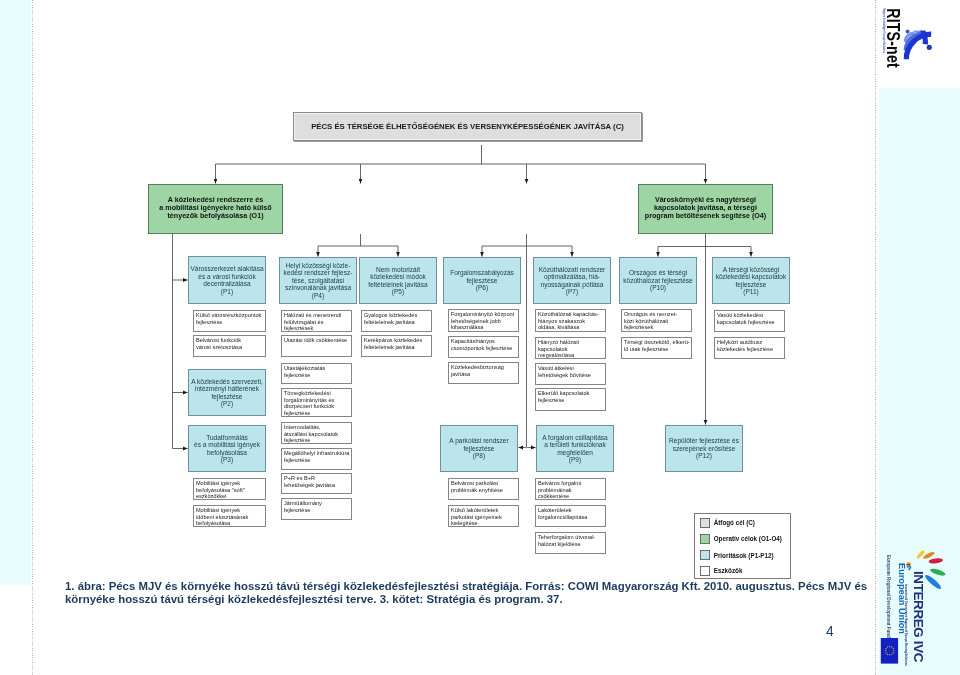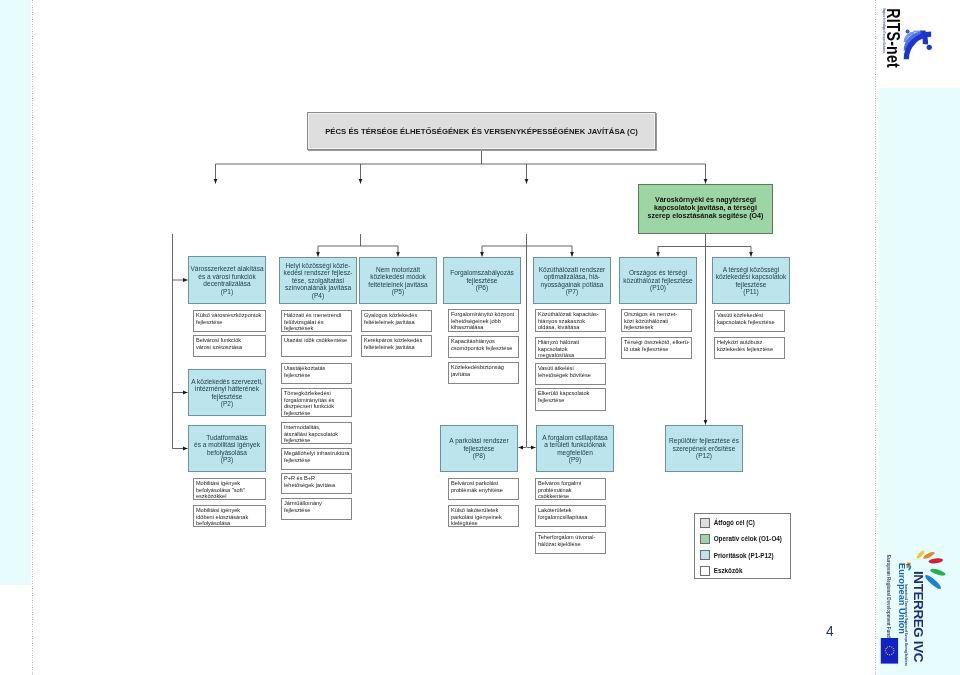--- a/index.html
+++ b/index.html
@@ -72,24 +72,27 @@
           <path d="M482,246 V256.6" marker-end="url(#ah)"></path>
           <path d="M572,246 V256.6" marker-end="url(#ah)"></path>
           <path d="M525.9,447.5 H518.4" marker-end="url(#ah)"></path>
           <path d="M527.1,447.5 H535.6" marker-end="url(#ah)"></path>
           <path d="M705.5,234 V424.6" marker-end="url(#ah)"></path>
           <path d="M658,246.5 H751"></path>
           <path d="M658,246.5 V256.6" marker-end="url(#ah)"></path>
           <path d="M751,246.5 V256.6" marker-end="url(#ah)"></path>
         </g>
     </svg>
-  <div class="box c-box" style="left: 307px; top: 112px; width: 349px; height: 38px;">PÉCS ÉS TÉRSÉGE ÉLHETŐSÉGÉNEK ÉS VERSENYKÉPESSÉGÉNEK JAVÍTÁSA (C)</div>
+  <div class="box c-box" style="left: 293px; top: 112px; width: 349px; height: 29px;">PÉCS ÉS TÉRSÉGE ÉLHETŐSÉGÉNEK ÉS VERSENYKÉPESSÉGÉNEK JAVÍTÁSA (C)</div>
+      <div class="box o-box" style="left: 148px; top: 184px; width: 135px; height: 50px;">A közlekedési rendszerre és
+a mobilitási igényekre ható külső
+tényezők befolyásolása (O1)</div>
       <div class="box o-box" style="left: 638px; top: 184px; width: 135px; height: 50px;">Városkörnyéki és nagytérségi
 kapcsolatok javítása, a térségi
-szerep elosztásának segítése (O4)</div>
+program betöltésének segítése (O4)</div>
       <div class="box p-box" style="left: 188px; top: 256px; width: 78px; height: 48px;">Városszerkezet alakítása
 és a városi funkciók
 decentralizálása
 (P1)</div>
       <div class="box p-box" style="left: 188px; top: 369px; width: 78px; height: 47px;">A közlekedés szervezeti,
 intézményi hátterének
 fejlesztése
 (P2)</div>
       <div class="box p-box" style="left: 188px; top: 425px; width: 78px; height: 47px;">Tudatformálás
 és a mobilitási igények
@@ -274,14 +277,15 @@
         <ellipse cx="40.14" cy="35.01" rx="10.25" ry="2.8" transform="rotate(41,40.14,35.01)" fill="#1f7fd4"></ellipse>
       </g>
     <g transform="translate(12,37) rotate(90)">
       <text x="0" y="0" class="ivc-t2">Innovation &amp; Environment Regions of Europe Sharing Solutions</text>
     </g>
     <g transform="translate(21,24) rotate(90)">
       <text x="0" y="0" class="ivc-t1">INTERREG IVC</text>
     </g>
   </svg>
 
+  <div class="caption">1. ábra: Pécs MJV és környéke hosszú távú térségi közlekedésfejlesztési stratégiája. Forrás: COWI Magyarország Kft. 2010. augusztus. Pécs MJV és környéke hosszú távú térségi közlekedésfejlesztési terve. 3. kötet: Stratégia és program. 37.</div>
   <div class="pageno">4</div>
 </div>
 
 </body></html>

